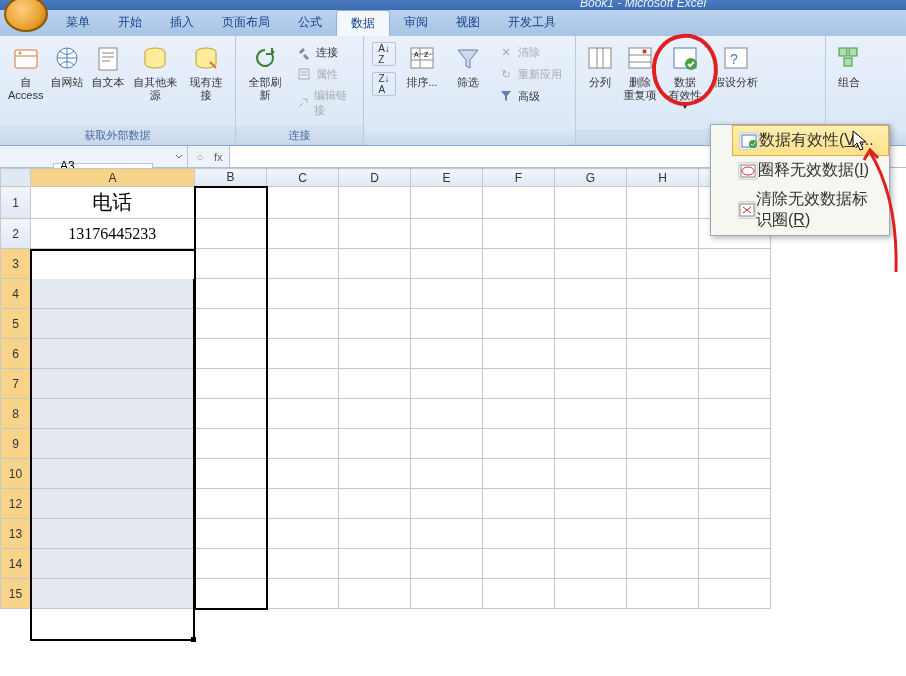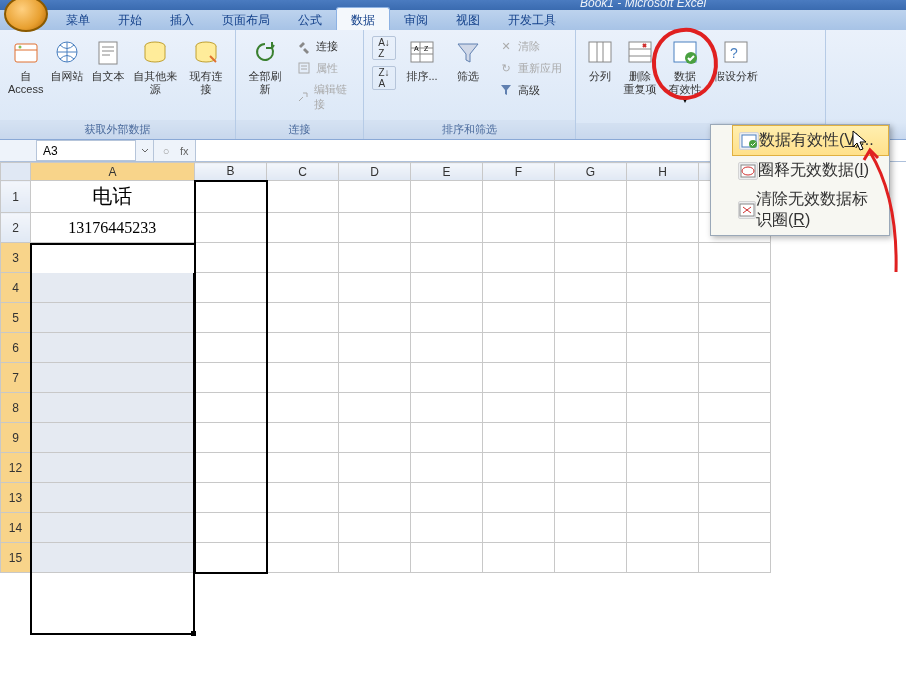--- a/index.html
+++ b/index.html
@@ -3,21 +3,21 @@
 <meta charset="utf-8">
 <style>
 * { box-sizing: border-box; margin: 0; padding: 0; font-family: "Microsoft YaHei", SimSun, Arial, sans-serif; }
 body { width: 906px; height: 676px; overflow: hidden; background: #fff; position: relative; }
 
 
 .titlebar { height: 10px; background: linear-gradient(#4a7bc0,#3a6bb0); color: #fff; font-size: 12px; display: flex; align-items: flex-end; }
 .titlebar .title { margin-left: 580px; font-style: italic; font-size: 12px; color: #fff; opacity: 0.9; }
 
 
-.tabs-row { height: 20px; background: linear-gradient(#bdd3ee,#a7c3e6); display: flex; align-items: center; position: relative; }
+.tabs-row { height: 26px; background: linear-gradient(#bdd3ee,#a7c3e6); display: flex; align-items: flex-start; position: relative; }
 .office-btn { width: 44px; height: 36px; background: radial-gradient(circle at 40% 35%, #ffd080, #e8a030 60%, #b06000); border-radius: 50%; position: absolute; left: 4px; top: -14px; border: 2px solid #8a5a00; z-index: 5; }
 .tab { padding: 4px 14px; font-size: 12px; color: #15428b; cursor: pointer; border-top-left-radius: 3px; border-top-right-radius: 3px; }
 .tab.first { margin-left: 52px; }
 .tab.active { background: #f4f8fc; color: #15428b; border: 1px solid #8db2e3; border-bottom: none; }
 
 
 .ribbon { height: 110px; background: linear-gradient(#eaf1fb,#dce8f7 85%,#c8d8ee); border-bottom: 1px solid #8aa9d6; display: flex; position: relative; }
 .group { border-right: 1px solid #b6cbe6; display: flex; flex-direction: column; }
 .group-body { flex: 1; display: flex; align-items: flex-start; padding: 4px 6px; gap: 2px; }
 .group-label { font-size: 11px; color: #4a6a9c; text-align: center; padding: 2px 0; background: rgba(200,215,235,0.4); }
@@ -39,21 +39,21 @@
 .dd-item { display: flex; align-items: center; padding: 4px 6px; font-size: 16px; color: #333; cursor: pointer; margin-left: 21px; }
 .dd-item.highlight { background: linear-gradient(#ffefb0,#ffe08a); border: 1px solid #e0b040; }
 .dd-item .dd-icon { width: 20px; height: 18px; display: inline-flex; align-items: center; justify-content: center; background: #edeef0; border: 1px solid #d4d4d4; border-radius: 2px; }
 .dd-item u { text-decoration: underline; }
 
 
 .red-arrow { position: absolute; top: 148px; left: 862px; pointer-events: none; z-index: 25; }
 
 
 .fbar-row { height: 22px; display: flex; align-items: stretch; border-bottom: 1px solid #adc0db; background: #eef3fa; }
-.namebox { width: 100px; border: 1px solid #b6c5da; background: #fff; font-size: 12px; padding: 2px 6px; margin: 0; display: flex; align-items: center; }
+.namebox { width: 100px; border: 1px solid #b6c5da; background: #fff; font-size: 12px; padding: 2px 6px; margin: 17px; display: flex; align-items: center; }
 .nb-dd { width: 18px; border-right: 1px solid #b6c5da; display:flex; align-items:center; justify-content:center;}
 .f-btns { display: flex; align-items: center; padding: 0 6px; gap: 8px; color: #999; font-size: 11px; }
 .fxlabel { color: #666; }
 .formula-input { flex: 1; border: none; background: #fff; font-size: 12px; padding: 2px 6px; border-left: 1px solid #b6c5da;}
 
 
 .sheet-wrap { position: relative; overflow: hidden; height: 508px; }
 .sheet { border-collapse: collapse; table-layout: fixed; }
 .sheet th, .sheet td { border: 1px solid #c8c8c8; font-size: 12px; padding: 0; }
 .col-hdr { background: linear-gradient(#f3f6fb,#e0e8f4); height: 18px; text-align: center; color: #333; font-weight: normal; }
@@ -235,21 +235,20 @@
         <div class="small-btn">
           <span class="s-icon">
               <svg width="14" height="14">
                 <path d="M2 2h10l-4 5v5l-2-1V7z" fill="#6080b0"></path>
               </svg>
             </span>
           <span>高级</span>
         </div>
       </div>
     </div>
-    <div class="group-label">排序和筛选</div>
   </div>
 
   <div class="group" style="width:250px">
     <div class="group-body">
       <div class="big-btn" style="width:36px">
         <span class="icon-box">
             <svg width="28" height="28">
               <rect x="3" y="4" width="22" height="20" fill="#fff" stroke="#888"></rect>
               <path d="M11 4v20M17 4v20" stroke="#888"></path>
             </svg>
@@ -286,20 +285,35 @@
               <rect x="3" y="4" width="22" height="20" fill="#fff" stroke="#888"></rect>
               <text x="8" y="20" font-size="14" fill="#4a80c0">?</text>
             </svg>
           </span>
         <span class="btn-label">假设分析</span>
       </div>
     </div>
     <div class="group-label">&nbsp;</div>
   </div>
 
+  <div class="group" style="width:38px;border-right:none">
+    <div class="group-body">
+      <div class="big-btn" style="width:34px">
+        <span class="icon-box">
+            <svg width="28" height="28">
+              <rect x="4" y="4" width="8" height="8" fill="#b0e0b0" stroke="#4a9040"></rect>
+              <rect x="14" y="4" width="8" height="8" fill="#b0e0b0" stroke="#4a9040"></rect>
+              <rect x="9" y="14" width="8" height="8" fill="#b0e0b0" stroke="#4a9040"></rect>
+            </svg>
+          </span>
+        <span class="btn-label">组合</span>
+      </div>
+    </div>
+    <div class="group-label">&nbsp;</div>
+  </div>
 </div>
 
 <div class="dropdown">
   <div class="dd-item highlight">
     <span class="dd-icon">
         <svg width="16" height="14">
           <rect x="1" y="1" width="14" height="12" fill="#fff" stroke="#4a80c0"></rect>
           <circle cx="12" cy="10" r="4" fill="#4aa040"></circle>
           <path d="M10 10l1.5 1.5 3-3" stroke="#fff" fill="none"></path>
         </svg>
@@ -471,20 +485,32 @@
           <td class="cell" style="border-left:2px solid #000;border-right:2px solid #000"></td>
           <td class="cell"></td>
           <td class="cell"></td>
           <td class="cell"></td>
           <td class="cell"></td>
           <td class="cell"></td>
           <td class="cell"></td>
           <td class="cell"></td>
         </tr>
     <tr>
+          <th class="row-hdr sel">10</th>
+          <td class="cell selected"></td>
+          <td class="cell" style="border-left:2px solid #000;border-right:2px solid #000"></td>
+          <td class="cell"></td>
+          <td class="cell"></td>
+          <td class="cell"></td>
+          <td class="cell"></td>
+          <td class="cell"></td>
+          <td class="cell"></td>
+          <td class="cell"></td>
+        </tr>
+    <tr>
           <th class="row-hdr sel">12</th>
           <td class="cell selected"></td>
           <td class="cell" style="border-left:2px solid #000;border-right:2px solid #000"></td>
           <td class="cell"></td>
           <td class="cell"></td>
           <td class="cell"></td>
           <td class="cell"></td>
           <td class="cell"></td>
           <td class="cell"></td>
           <td class="cell"></td>

